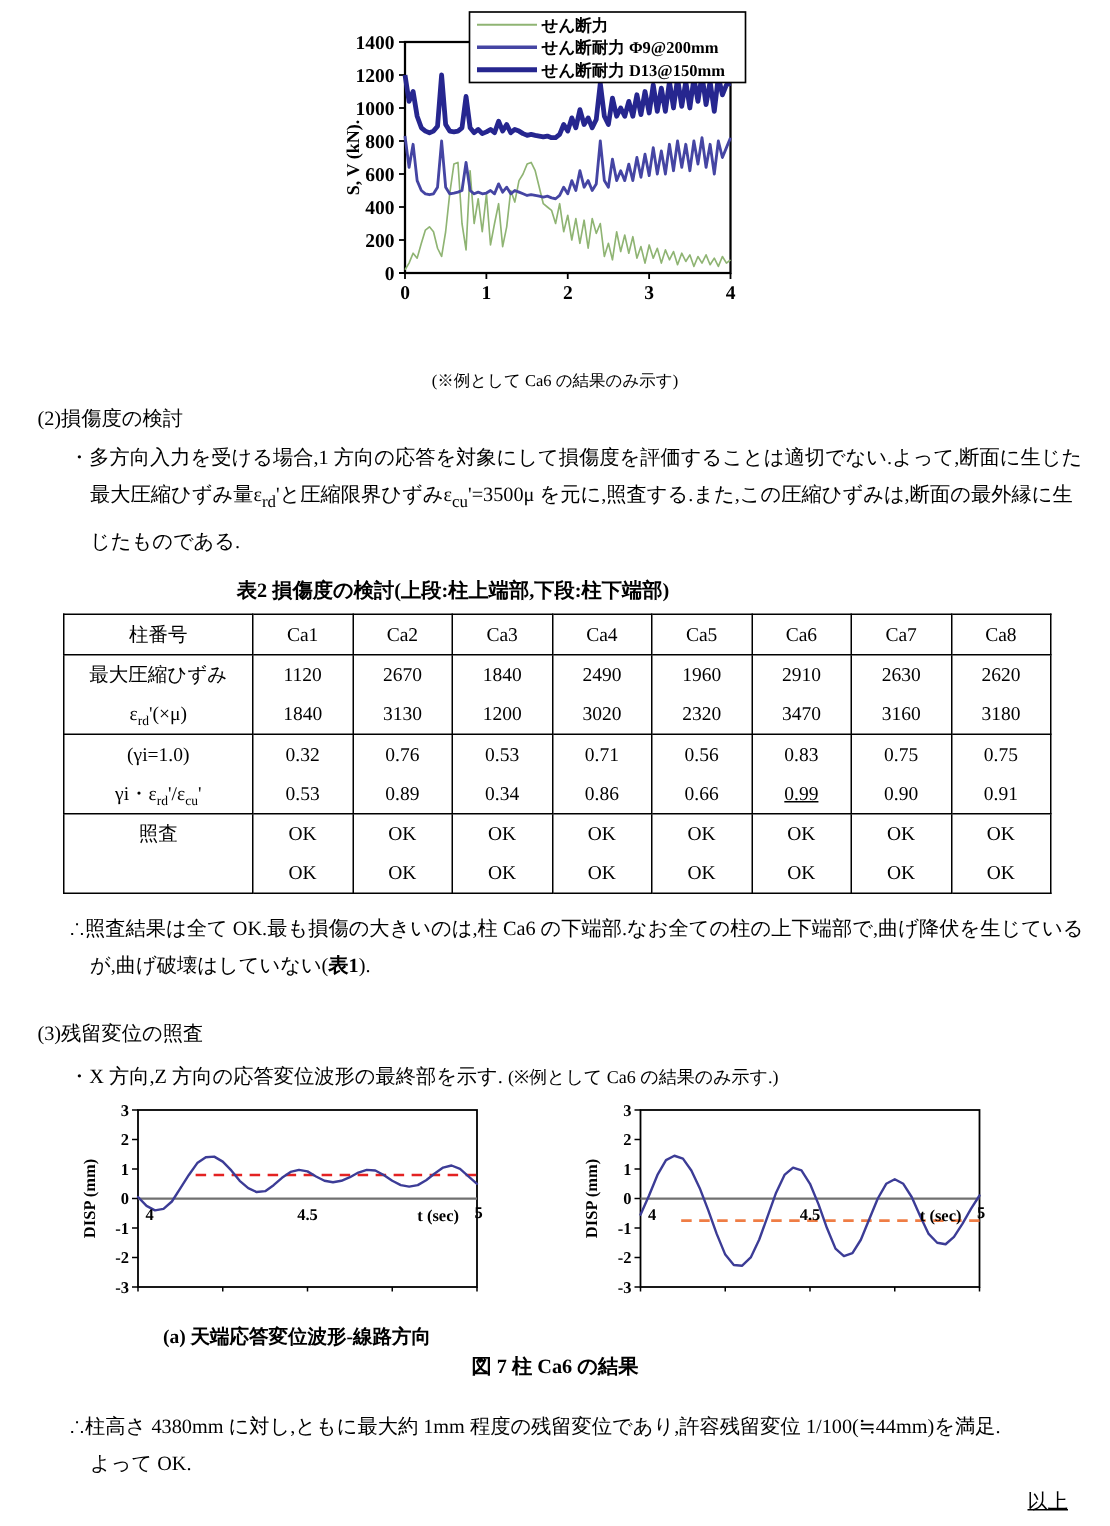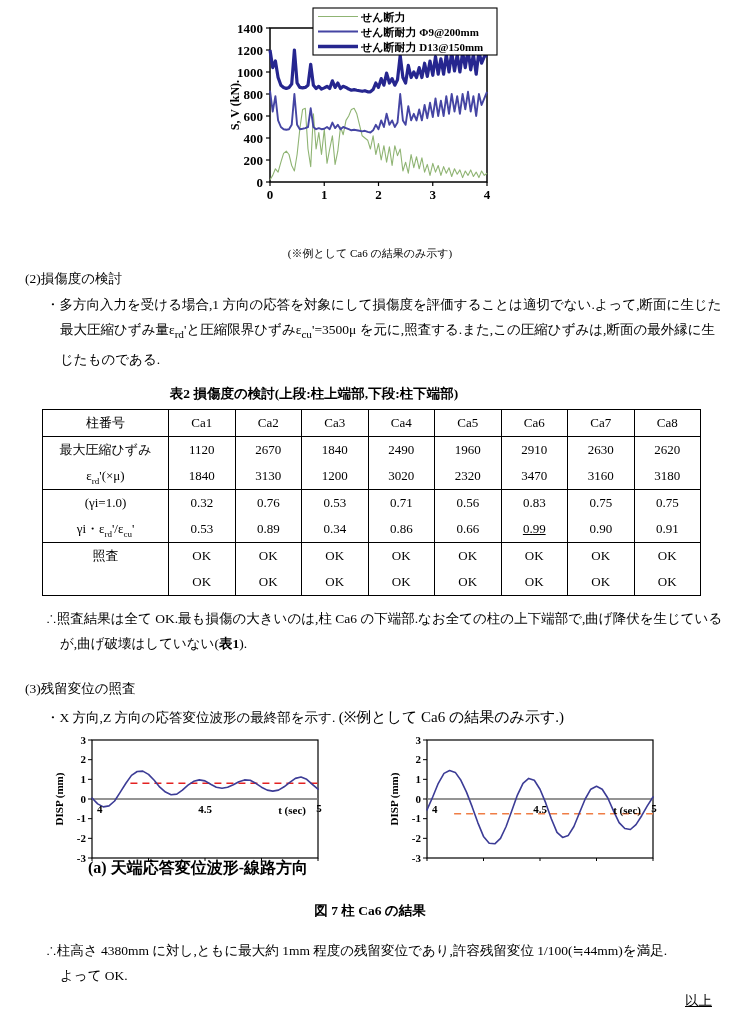--- a/index.html
+++ b/index.html
@@ -7,21 +7,21 @@
     position:relative;width:740px;height:1017px;background:#fff;
     font-family:"Liberation Serif","DejaVu Serif",serif;color:#000;overflow:hidden;
   }
   .abs{position:absolute;}
   .caption{font-weight:bold;font-size:13.5px;text-align:center;}
   .subcaption{font-size:11px;text-align:center;}
   .heading{font-size:13.5px;}
   .para{font-size:13.5px;line-height:25px;}
   .hang{padding-left:14px;text-indent:-14px;}
   .note-line2{padding-left:14px;}
-  .bullet-note{font-size:15px;}
+  .bullet-note{font-size:12px;}
   table.damage{border-collapse:collapse;table-layout:fixed;width:658px;font-size:13px;
     border:1.5px solid #000;}
   table.damage td,table.damage th{border:1px solid #000;text-align:center;padding:0;
     font-weight:normal;vertical-align:top;overflow:hidden;margin-top:28px;}
   table.damage th{height:26px;line-height:26px;}
   table.damage .line{height:26px;line-height:26px;white-space:nowrap;}
   table.damage sub{font-size:9px;}
   .u{text-decoration:underline;}
   .closing{font-size:13.5px;text-decoration:underline;}
   svg text{font-family:"Liberation Serif","DejaVu Serif",serif;}
@@ -70,21 +70,21 @@
       <text x="133" y="35.5" font-size="11" font-weight="bold">せん断耐力 Φ9@200mm</text>
       <line x1="90" y1="46.5" x2="130" y2="46.5" stroke="#26268f" stroke-width="3.4"></line>
       <text x="133" y="50.5" font-size="11" font-weight="bold">せん断耐力 D13@150mm</text>
     </svg>
 
   <div class="abs subcaption" style="left:0;top:246px;width:740px">(※例として Ca6 の結果のみ示す)</div>
 
   <div class="abs heading" style="left:25px;top:270px">(2)損傷度の検討</div>
   <div class="abs para hang" style="left:46px;top:292px;width:664px">・多方向入力を受ける場合,1 方向の応答を対象にして損傷度を評価することは適切でない.よって,断面に生じた最大圧縮ひずみ量ε<sub>rd</sub>'と圧縮限界ひずみε<sub>cu</sub>'=3500μ を元に,照査する.また,この圧縮ひずみは,断面の最外縁に生じたものである.</div>
 
-  <div class="abs caption" style="left:12px;top:385px;width:604px">表2  損傷度の検討(上段:柱上端部,下段:柱下端部)</div>
+  <div class="abs caption" style="left:0;top:385px;width:604px">表2  損傷度の検討(上段:柱上端部,下段:柱下端部)</div>
   <table id="damage-table" class="abs damage" style="left:42px;top:409px">
       <colgroup>
         <col style="width: 126px;">
         <col style="width: 66.5px;">
         <col style="width: 66.5px;">
         <col style="width: 66.5px;">
         <col style="width: 66.5px;">
         <col style="width: 66.5px;">
         <col style="width: 66.5px;">
         <col style="width: 66.5px;">
@@ -283,21 +283,21 @@
       <text x="11" y="67" text-anchor="middle" font-size="11" font-weight="bold" transform="rotate(-90 11 67)">DISP (mm)</text>
       <line x1="40" y1="67" x2="266" y2="67" stroke="#707070" stroke-width="1.5"></line>
       <line x1="67.12000000000003" y1="81.75" x2="266" y2="81.75" stroke="#ef7d45" stroke-width="1.7" stroke-dasharray="7 5"></line>
       <polyline points="40.0,77.8 45.7,65.0 51.3,51.3 57.0,41.4 62.6,38.5 68.3,40.4 73.9,48.3 79.5,60.1 85.2,74.9 90.8,90.6 96.5,104.4 102.2,111.3 107.8,111.8 113.5,106.3 119.1,94.5 124.8,78.8 130.4,63.1 136.0,51.3 141.7,46.4 147.3,48.3 153.0,57.2 158.7,70.9 164.3,86.7 170.0,100.4 175.6,105.4 181.3,103.4 186.9,94.5 192.5,80.8 198.2,67.0 203.8,57.2 209.5,54.2 215.2,57.2 220.8,66.0 226.5,78.8 232.1,90.6 237.8,96.5 243.4,97.5 249.0,92.6 254.7,83.7 260.3,73.9 266.0,65.0" fill="none" stroke="#3c3c96" stroke-width="1.6" stroke-linejoin="round" stroke-linecap="round"></polyline>
       <text x="45" y="81" font-size="11" font-weight="bold">4</text>
       <text x="153" y="81" text-anchor="middle" font-size="11" font-weight="bold">4.5</text>
       <text x="254" y="82" text-anchor="end" font-size="11" font-weight="bold">t (sec)</text>
       <text x="267" y="80" text-anchor="middle" font-size="11" font-weight="bold">5</text>
     </svg>
 
-  <div class="abs caption" style="left:52px;top:858px;width:292px;font-size:16px">(a) 天端応答変位波形-線路方向</div>
+  <div class="abs caption" style="left:52px;top:882px;width:292px;font-size:13px">(a) 天端応答変位波形-線路方向</div>
   <div class="abs caption" style="left:0;top:902px;width:740px">図 7 柱 Ca6 の結果</div>
 
   <div class="abs para" style="left:46px;top:938px;width:680px">
     <div>∴柱高さ 4380mm に対し,ともに最大約 1mm 程度の残留変位であり,許容残留変位 1/100(≒44mm)を満足.</div>
     <div class="note-line2">よって OK.</div>
   </div>
 
   <div class="abs closing" style="right:28px;top:992px">以上</div>
 
 </div>

